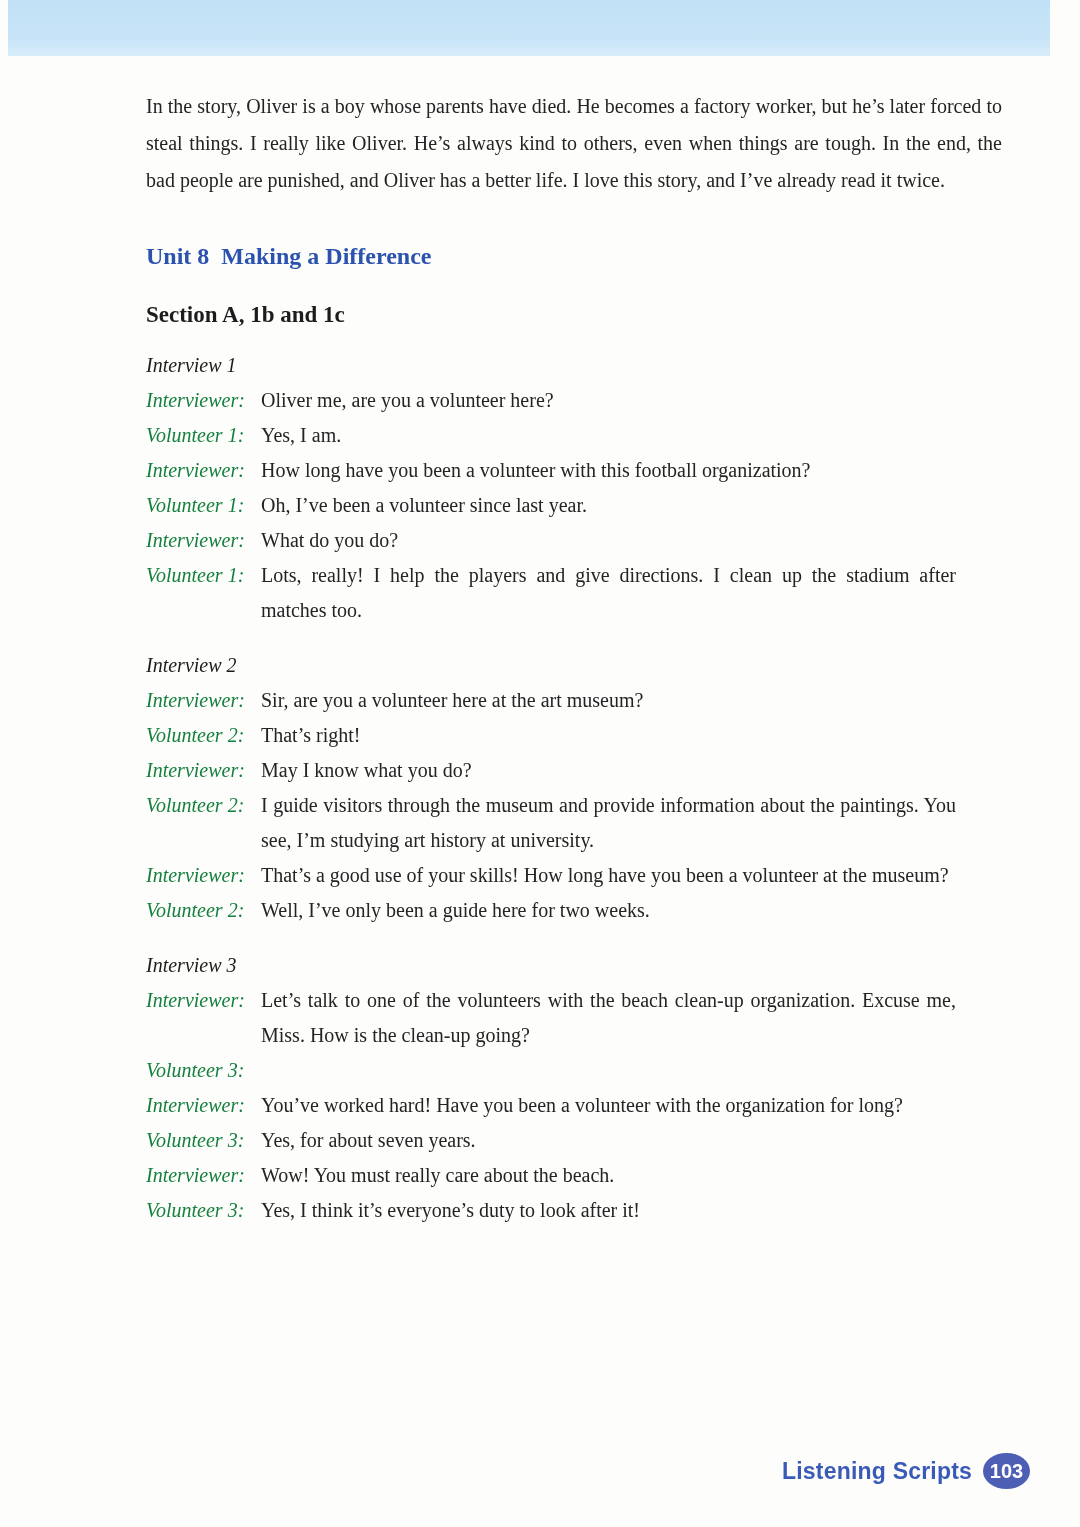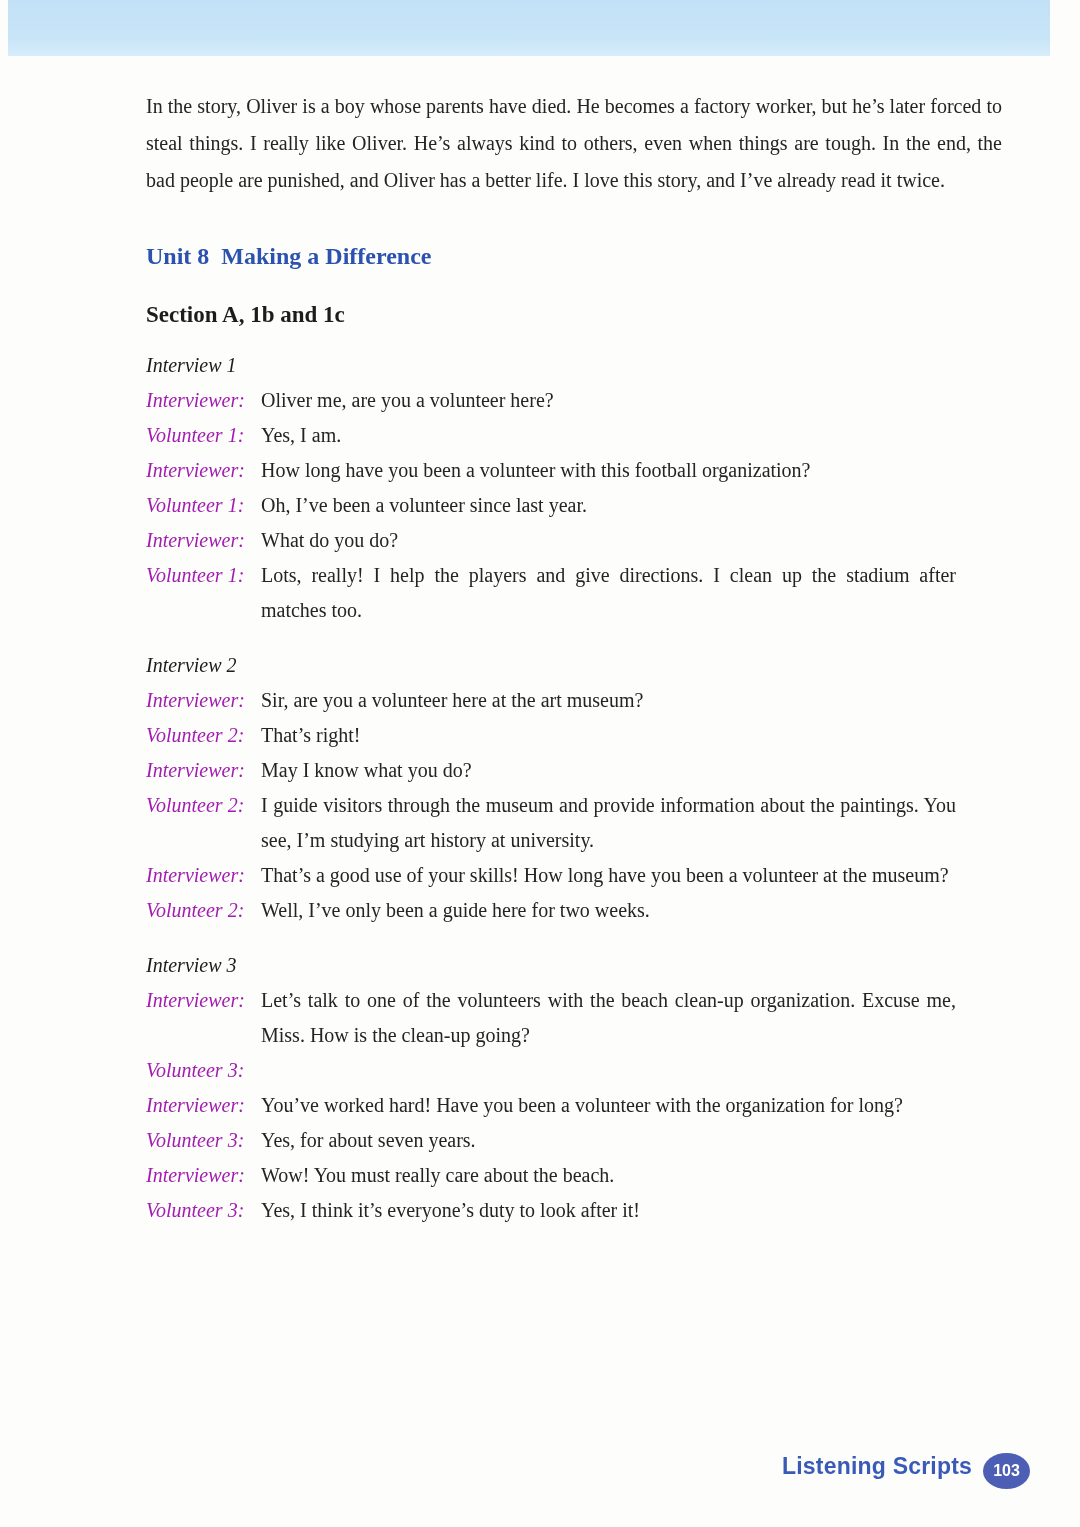--- a/index.html
+++ b/index.html
@@ -56,50 +56,51 @@
   }
   .row {
     display: flex;
     align-items: flex-start;
   }
   .speaker {
     flex: 0 0 115px;
     font-style: italic;
     font-size: 20px;
     line-height: 35px;
-    color: #a21caf;
+    color: #15803d;
   }
   .line-text {
     width: 695px;
     font-size: 20px;
     line-height: 35px;
     text-align: justify;
     color: #242424;
   }
   .footer {
     position: absolute;
     right: 50px;
     bottom: 38px;
     display: flex;
+    align-items: center;
     gap: 11px;
     font-family: "Liberation Sans", sans-serif;
   }
   .footer-label {
     font-size: 23px;
     font-weight: bold;
     color: #3a5ab8;
     letter-spacing: 0.2px;
   }
   .page-badge {
     width: 47px;
     height: 36px;
     border-radius: 50%;
     background: #4d5fb5;
     color: #ffffff;
-    font-size: 16px;
+    font-size: 20px;
     font-weight: bold;
     display: flex;
     align-items: center;
     justify-content: center;
   }
 </style>
 </head>
 <body>
 
 <div class="page">

